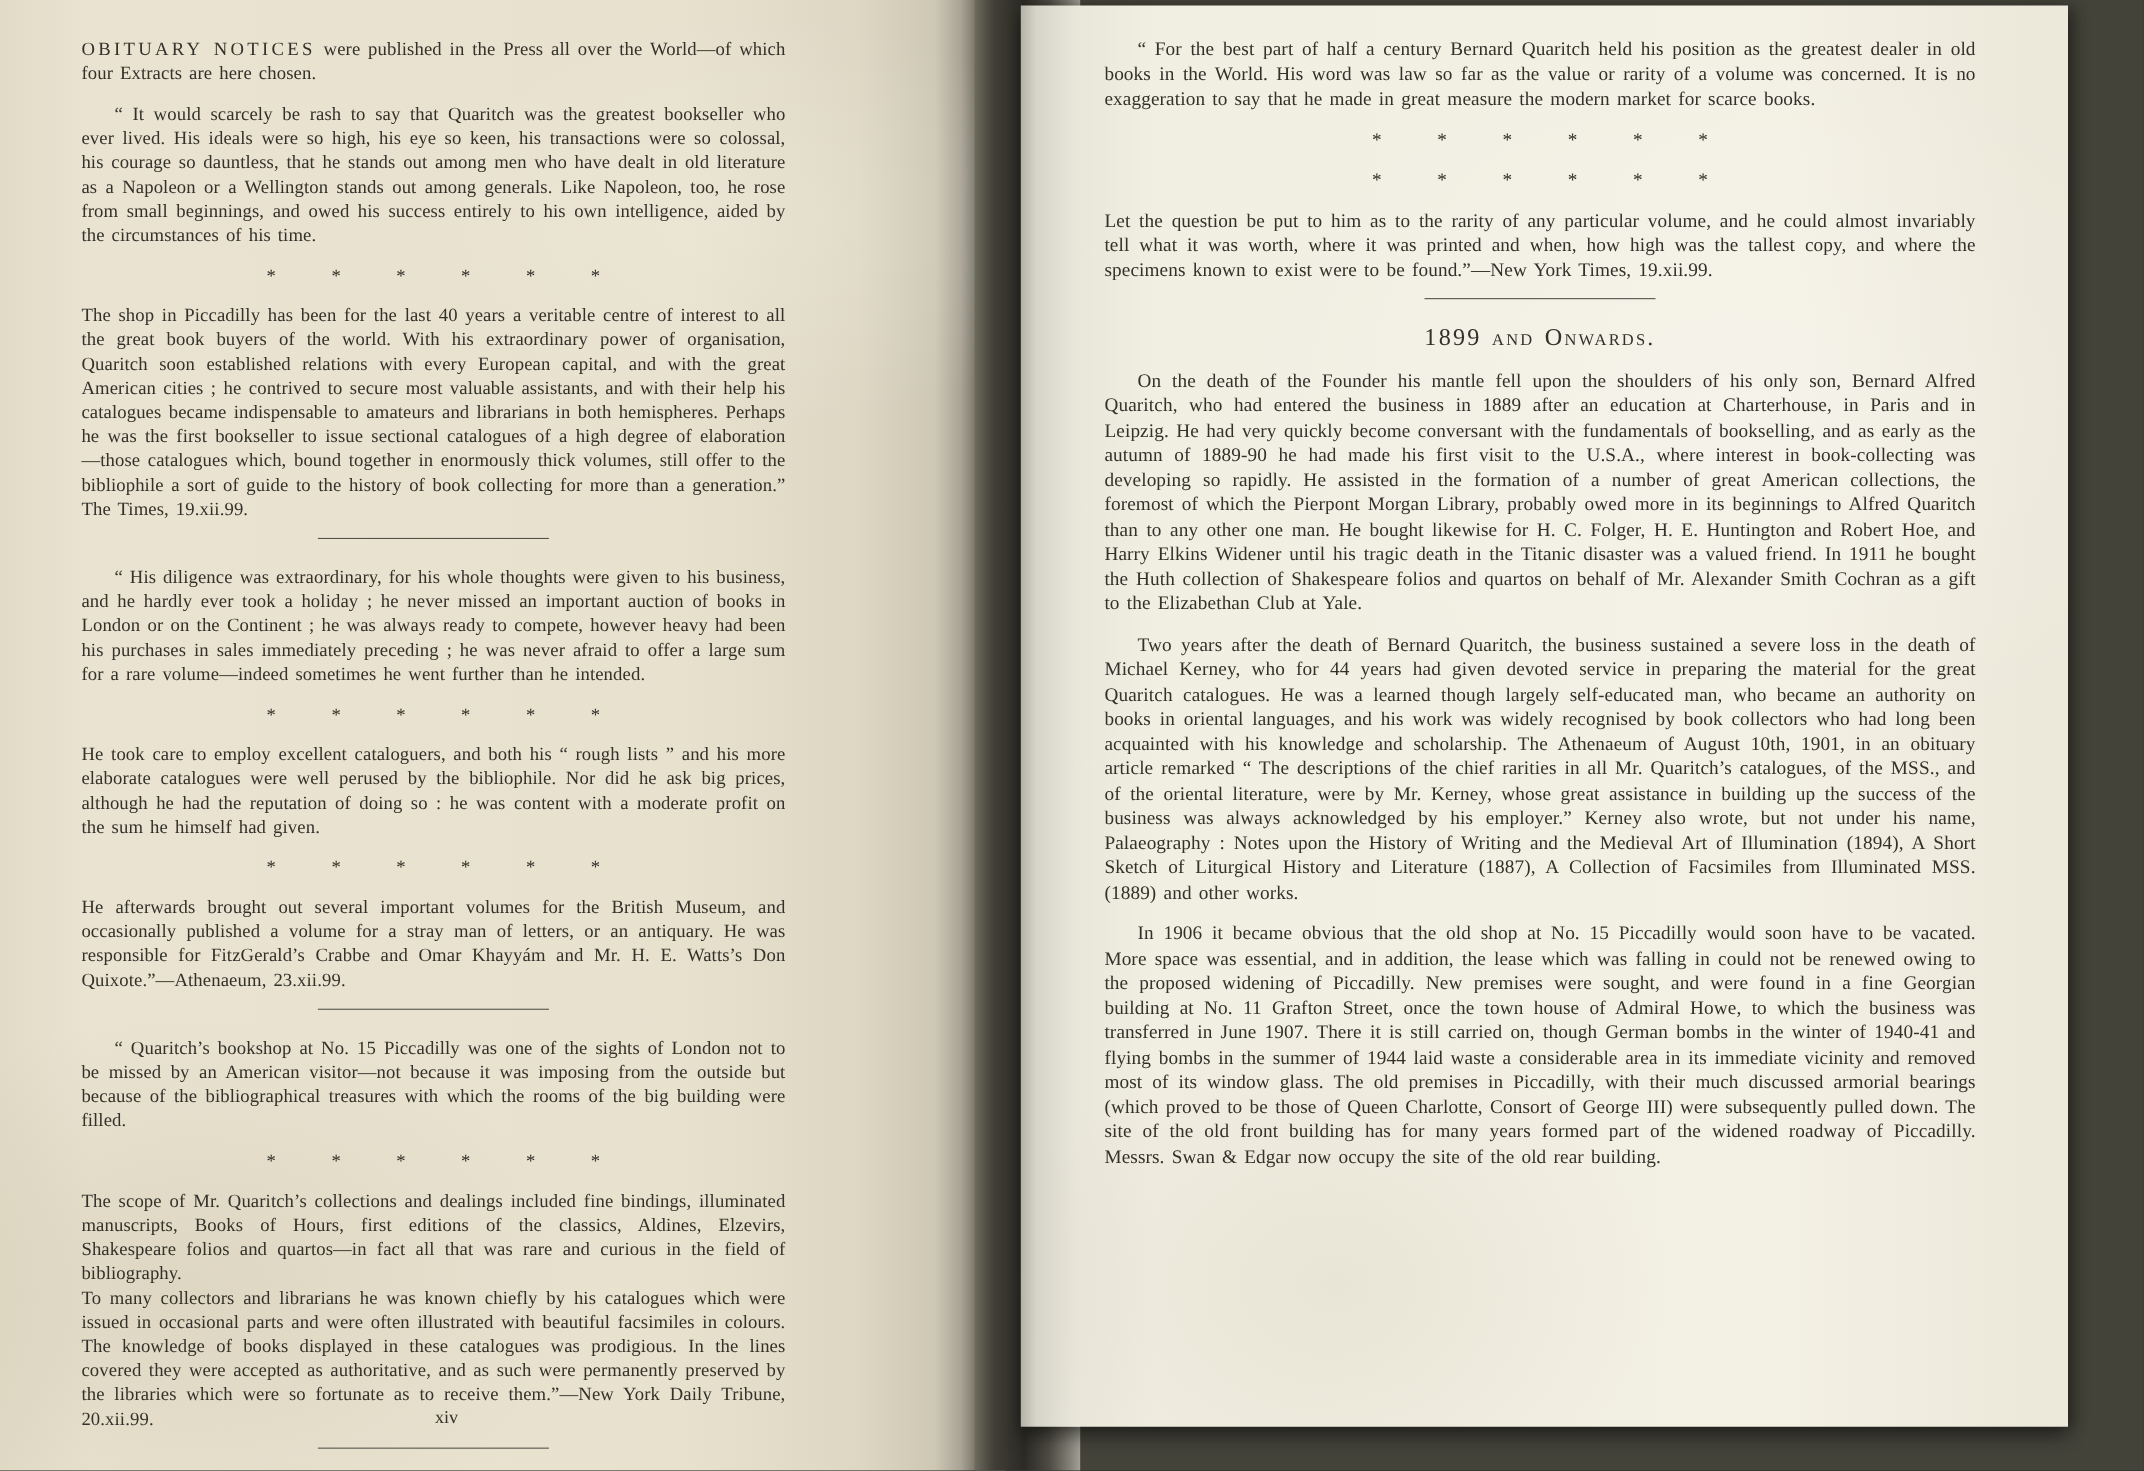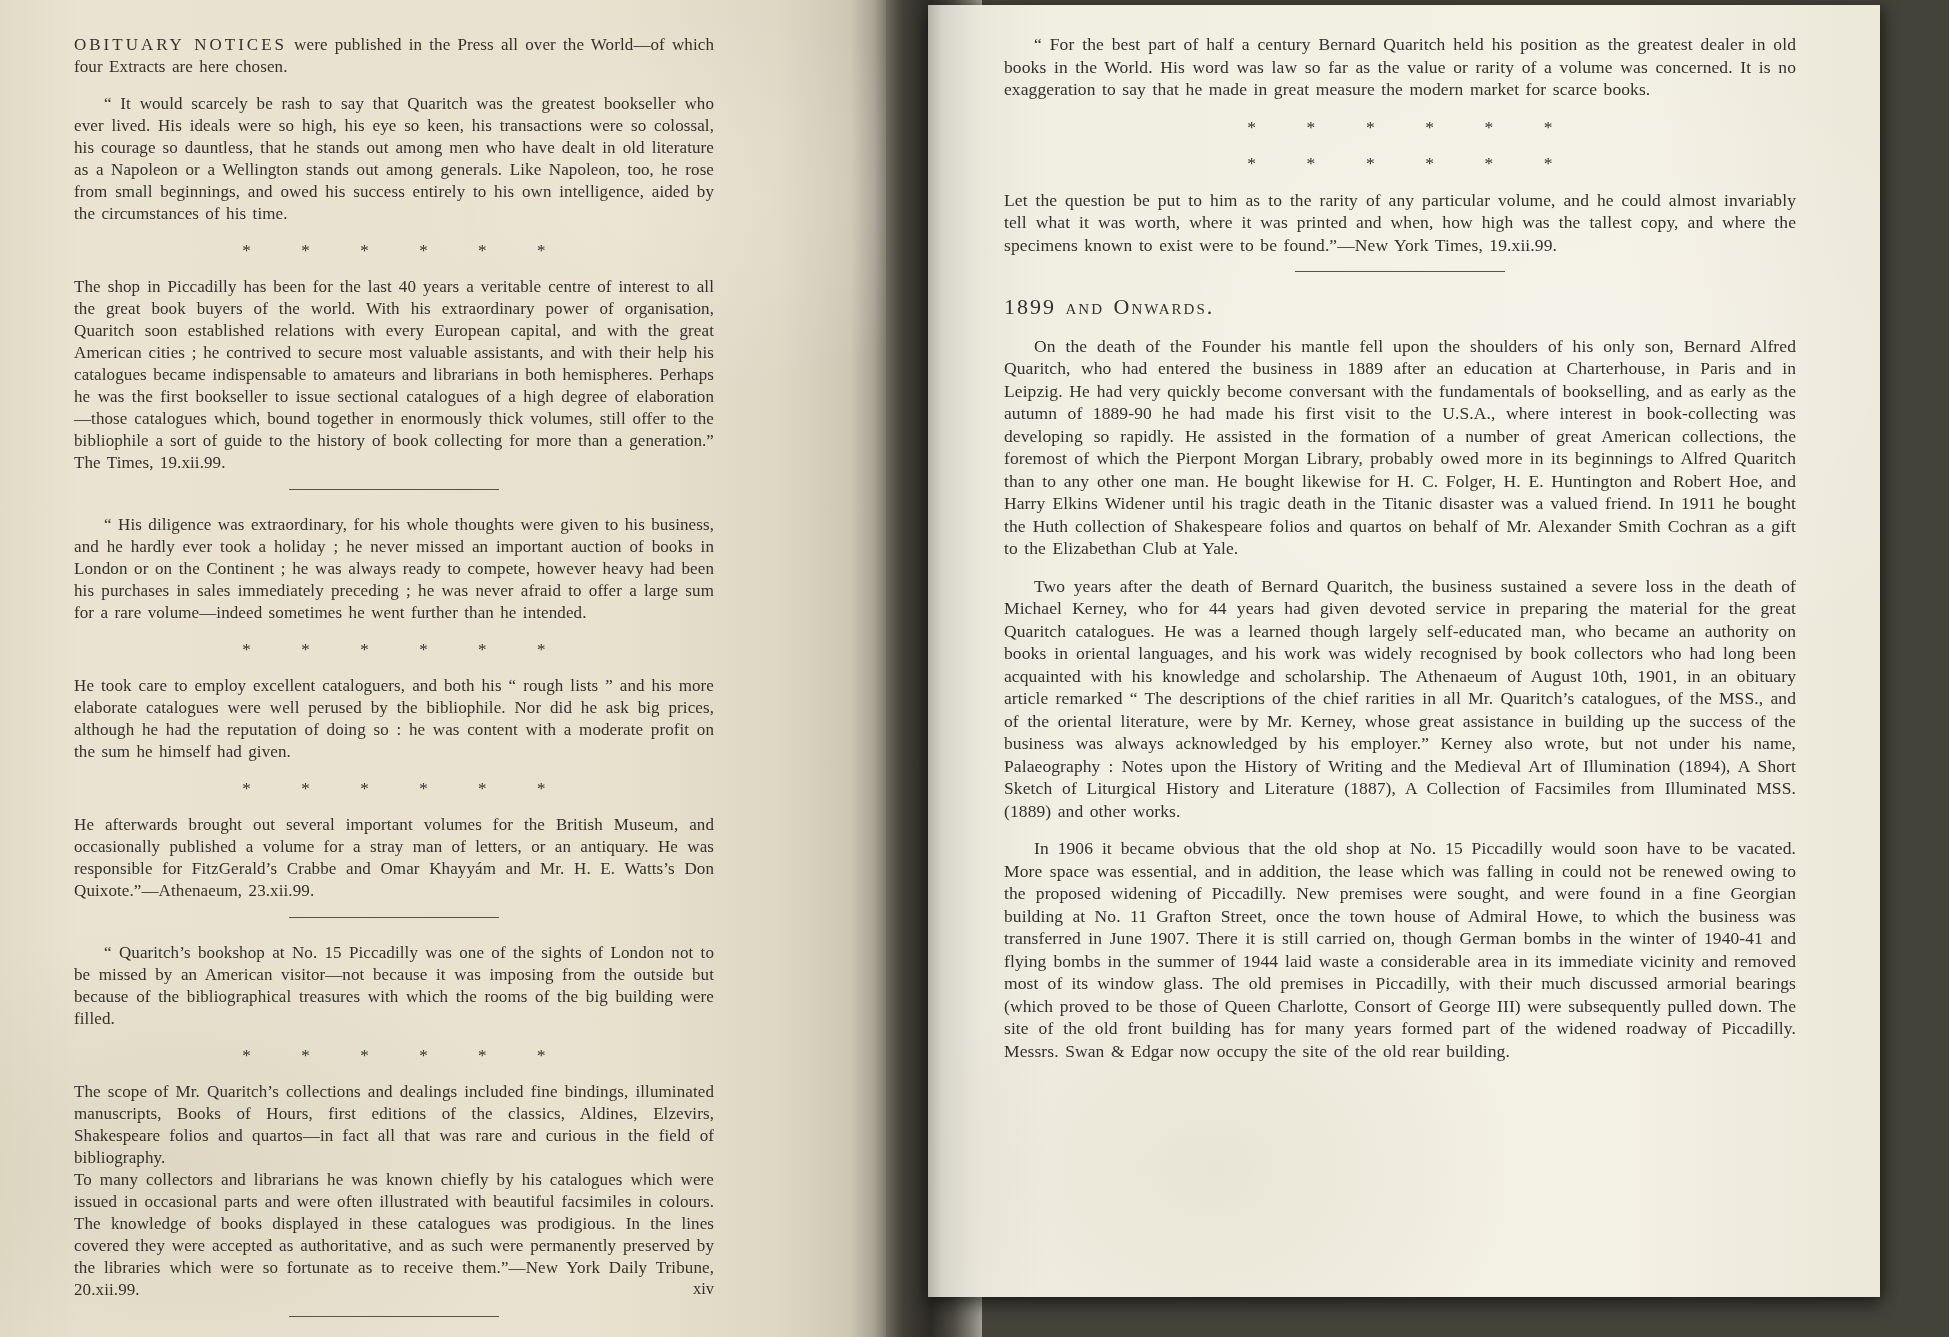--- a/index.html
+++ b/index.html
@@ -34,24 +34,24 @@
   .tb-right { left:76px; top:28px; width:792px; font-size:17.5px; line-height:22.5px; }
   .para { margin:0 0 15px 0; }
   .para.indent { text-indent:30px; }
   .para.tight { margin-top:-15px; }
   .it { }
   .spaced-caps { letter-spacing:3px; }
   .stars { text-align:center; word-spacing:46px; margin:2px 0 14px 0; text-indent:0; }
   .rule { width:210px; height:1px; background:#55534a; margin:6px auto 24px auto; }
   .section-heading {
     font-variant:small-caps; font-weight:normal; font-size:22px;
-    letter-spacing:2px; margin:14px 0 16px 0; text-indent:0;
+    text-align:center; letter-spacing:2px; margin:14px 0 16px 0; text-indent:0;
   }
   .page-number { position:absolute; text-align:center; font-size:16.5px; }
-  .pn-left  { left:74px; width:640px; bottom:38px;text-align:right; }
+  .pn-left  { left:86px; width:640px; bottom:38px; }
   .pn-right { left:76px; width:792px; bottom:30px; }
 </style>
 </head>
 <body>
 
 <div class="photo">
   <div class="page page-left">
     <div class="text-block tb-left" id="left-blocks">
         <p class="para"><span class="spaced-caps">OBITUARY NOTICES</span><span> were published in the Press all over the World—of which four Extracts are here chosen.</span></p>
         <p class="para indent"><span>“ It would scarcely be rash to say that Quaritch was the greatest bookseller who ever lived.  His ideals were so high, his eye so keen, his transactions were so colossal, his courage so dauntless, that he stands out among men who have dealt in old literature as a Napoleon or a Wellington stands out among generals.  Like Napoleon, too, he rose from small beginnings, and owed his success entirely to his own intelligence, aided by the circumstances of his time.</span></p>

